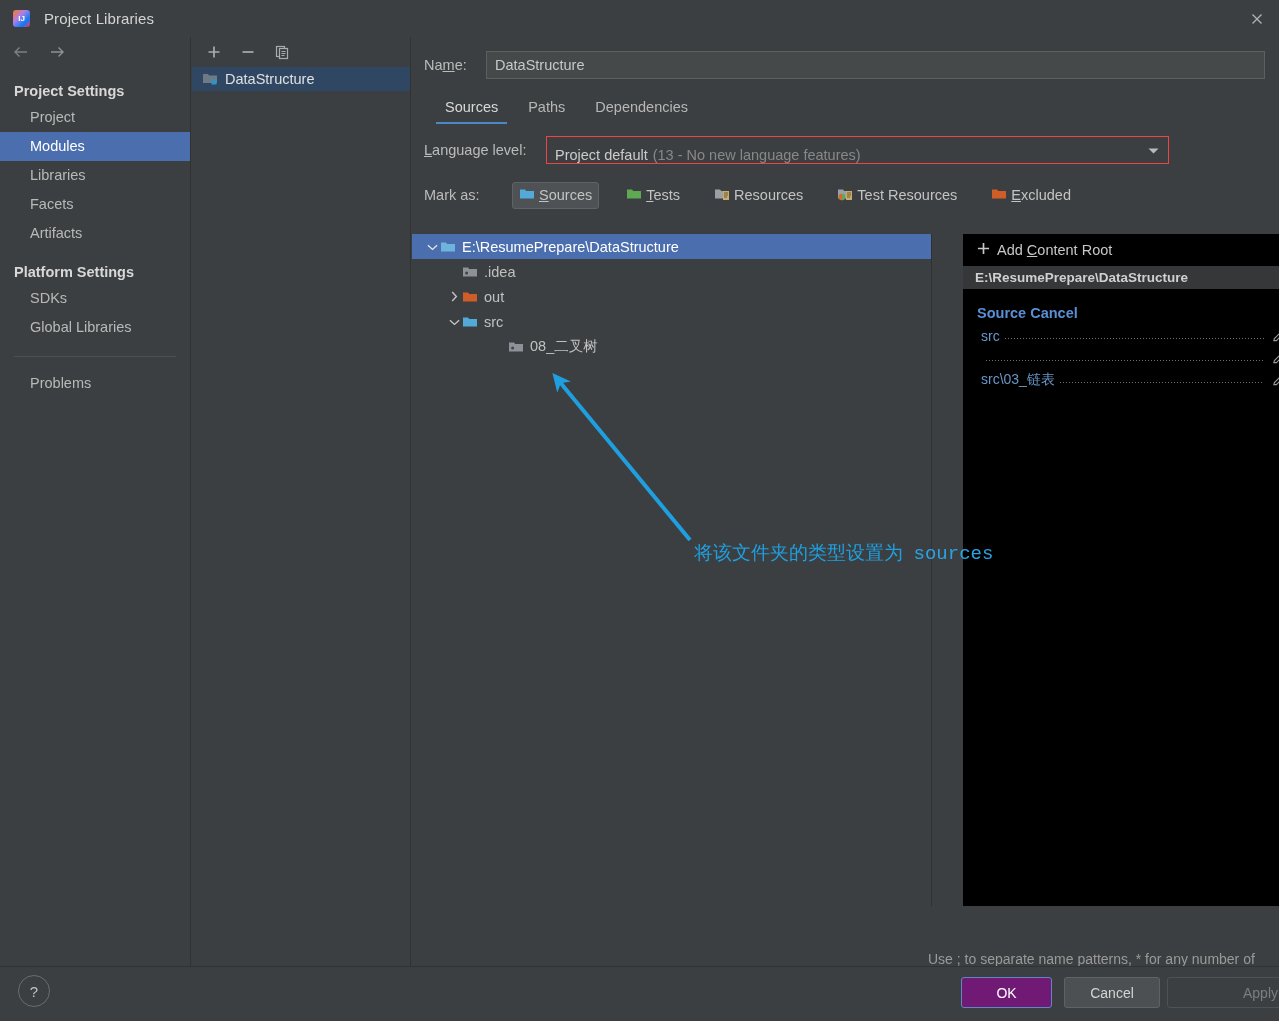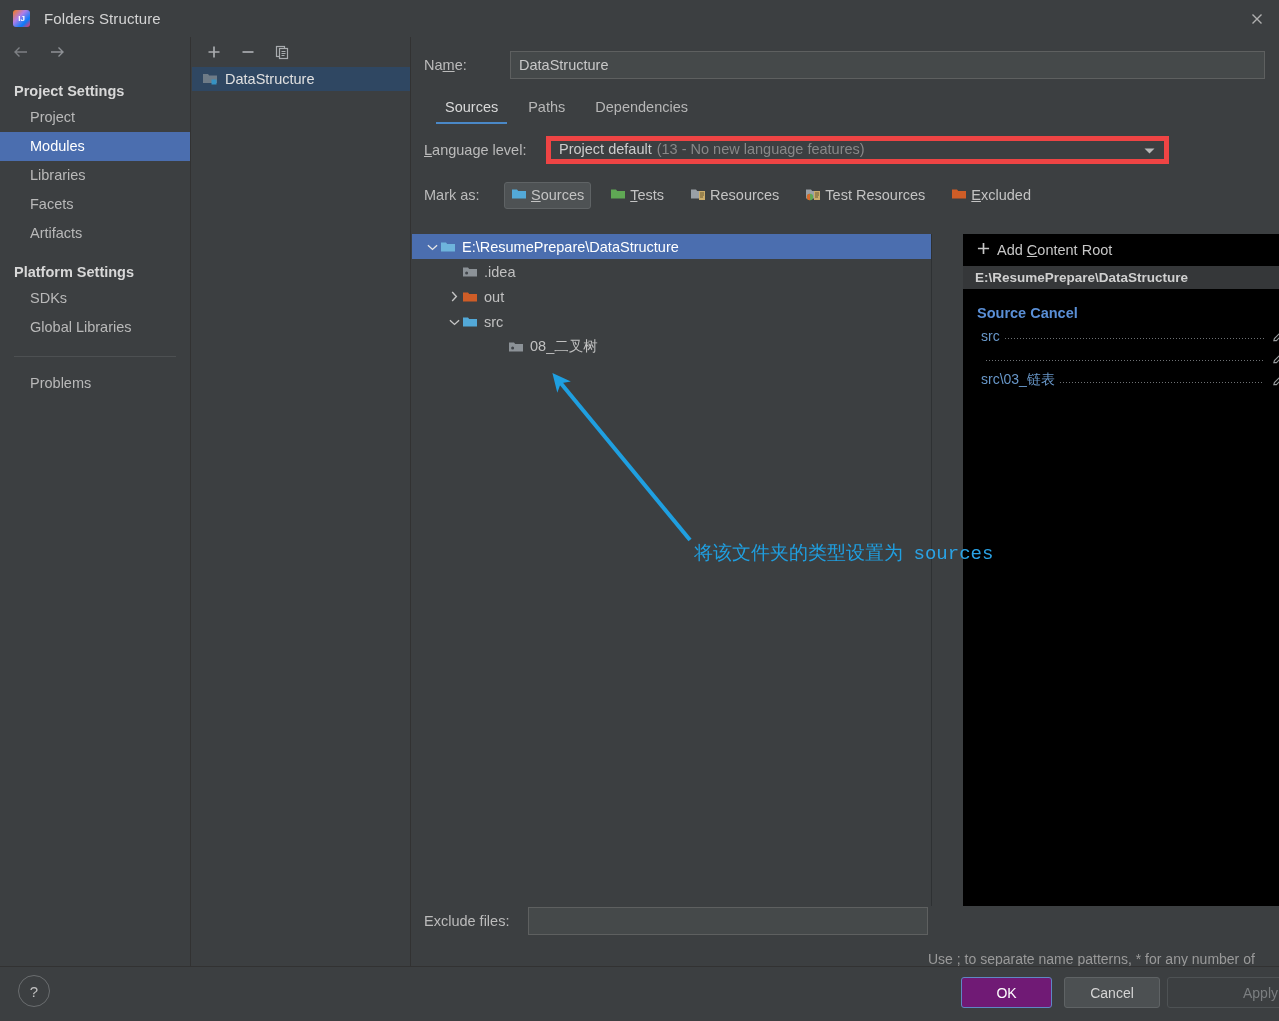--- a/index.html
+++ b/index.html
@@ -91,21 +91,21 @@
     font-size: 14.5px; cursor: default;
   }
 
   
   #main {
     position: absolute; left: 412px; top: 37px; width: 867px; height: 929px;
     background: #3c3f41;
   }
 
   .row-name {
-    display: flex; align-items: center; height: 28px; margin: 14px 14px 0 6px; gap: 24px;
+    display: flex; align-items: center; height: 28px; margin: 14px 14px 0 6px;
   }
   .lbl { color: #bbbbbb; font-size: 14.5px; }
   .lbl u { text-decoration: underline; }
   #name-label { width: 62px; padding-left: 6px; }
   #name-input {
     flex: 1; height: 28px; box-sizing: border-box;
     background: #45494a; border: 1px solid #5e6060; color: #c8c8c8;
     font-family: "Liberation Sans", sans-serif; font-size: 14.5px;
     padding: 0 8px; outline: none;
   }
@@ -120,30 +120,30 @@
   .tab.active::after {
     content: ""; position: absolute; left: 6px; right: 6px; bottom: 0; height: 2px;
     background: #4a88c7;
   }
 
   
   #lang-row { display: flex; align-items: center; height: 28px; margin: 12px 110px 0 6px; }
   #lang-label { width: 122px; padding-left: 6px; }
   #lang-select {
     flex: 1; height: 28px; box-sizing: border-box;
-    background: #3c3f41; border: 5px solid #ef4444;
-    display: flex; align-items: flex-start; padding: 0 8px;
+    background: #3c3f41; border: 1px solid #ef4444;
+    display: flex; align-items: flex-end; padding: 0 8px;
     font-size: 14.5px; cursor: default; position: relative;
   }
   #lang-value { color: #cccccc; }
   #lang-hint { color: #888888; margin-left: 5px; }
   #lang-caret { position: absolute; right: 9px; top: 50%; transform: translateY(-50%); }
 
   
-  #markas-row { display: flex; align-items: center; height: 26px; margin: 18px 0 0 6px; gap: 8px; }
+  #markas-row { display: flex; align-items: center; height: 26px; margin: 18px 0 0 6px; gap: 16px; }
   #markas-label { padding-left: 6px; width: 72px; }
   .mark-btn {
     display: flex; align-items: center; gap: 4px; padding: 3px 6px;
     font-size: 14.5px; color: #c3c3c3; cursor: default; border: 1px solid transparent;
     border-radius: 3px; margin-right: 4px;
   }
   .mark-btn.pressed { background: #4e5254; border-color: #5f6365; }
   .mark-btn u { text-decoration: underline; }
 
   
@@ -244,21 +244,21 @@
     font-family: "Liberation Sans", sans-serif;
     text-align: center;
   }
   #annotation-text .kw { color: #2aa3e6; font-family: "Liberation Mono", monospace; font-size: 19px; }
 </style>
 </head>
 <body>
 
 <div id="titlebar">
   <div id="app-icon"></div>
-  <div id="title-text">Folders Structure</div>
+  <div id="title-text">Project Libraries</div>
   <div id="close-btn">
     <svg width="16" height="16" viewBox="0 0 16 16">
         <path d="M3.5 3.5 L12.5 12.5 M12.5 3.5 L3.5 12.5" stroke="#b0b0b0" stroke-width="1.4" fill="none"></path>
       </svg>
   </div>
 </div>
 
 <div id="sidebar">
   <div id="nav-arrows">
     <div class="nav-arrow">
@@ -533,24 +533,20 @@
         </span>
         <span class="sf-x">
           <svg width="13" height="13" viewBox="0 0 14 14">
               <path d="M3 3 L11 11 M11 3 L3 11" stroke="#8b8e90" stroke-width="1.4" fill="none"></path>
             </svg>
         </span>
       </div>
     </div>
   </div>
 
-  <div id="exclude-row">
-    <span id="exclude-label" class="lbl">Exclude files:</span>
-    <input id="exclude-input" type="text" value="" style="">
-  </div>
   <div id="exclude-hint">
     <div>Use ; to separate name patterns, * for any number of</div>
     <div><span>symbols, </span><b>?</b><span> for one.</span></div>
   </div>
 </div>
 
 <div id="bottombar"></div>
 <div id="help-btn">?</div>
 <div class="dlg-btn" id="ok-btn">OK</div>
 <div class="dlg-btn" id="cancel-btn">Cancel</div>

